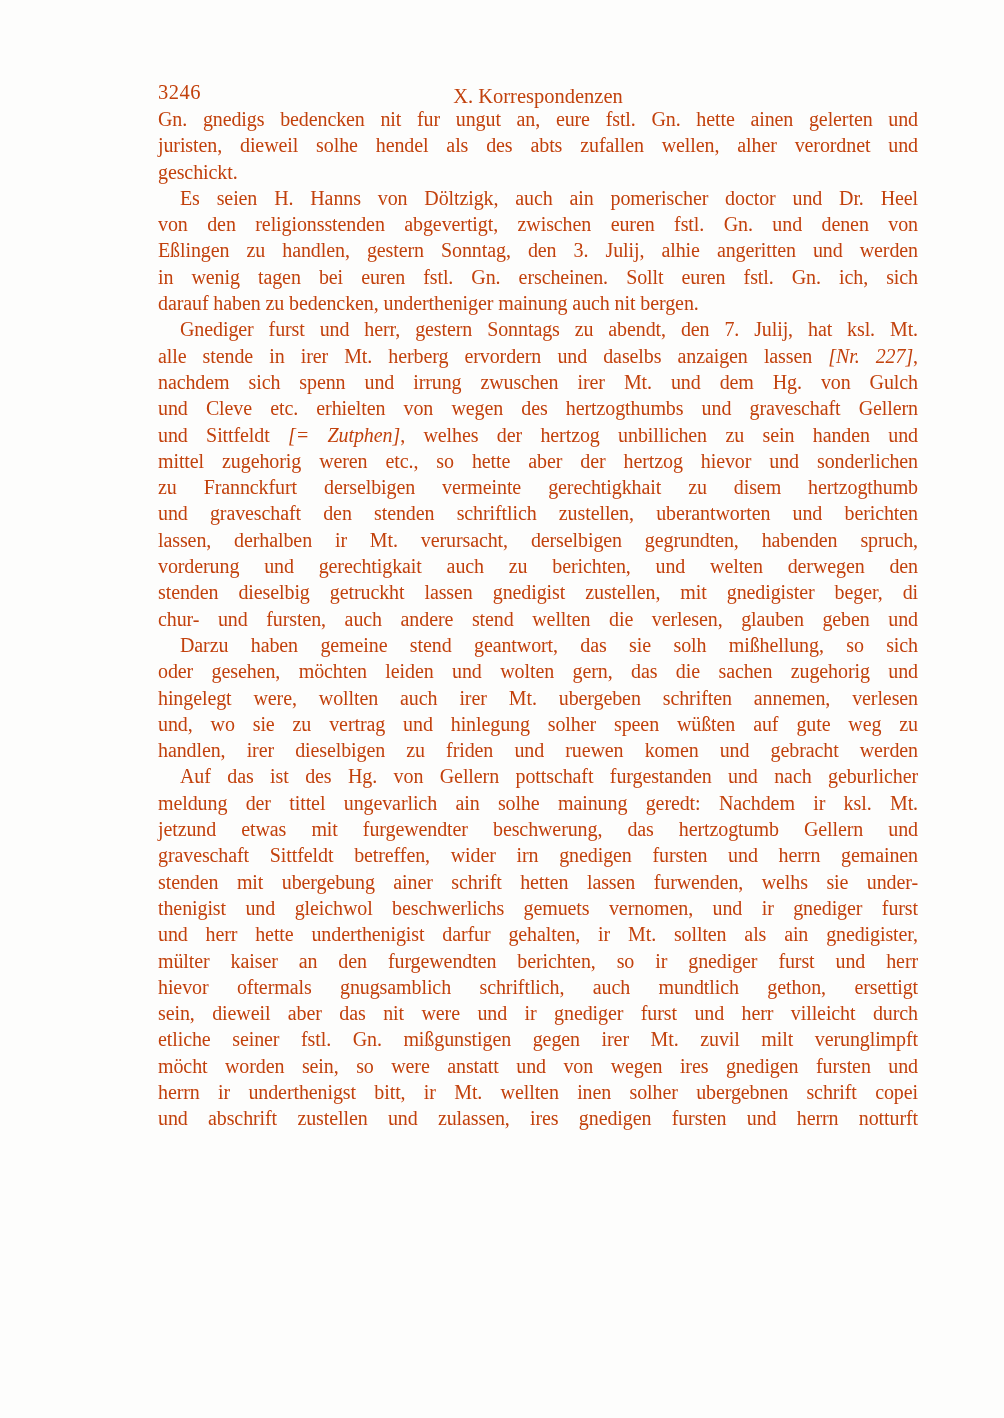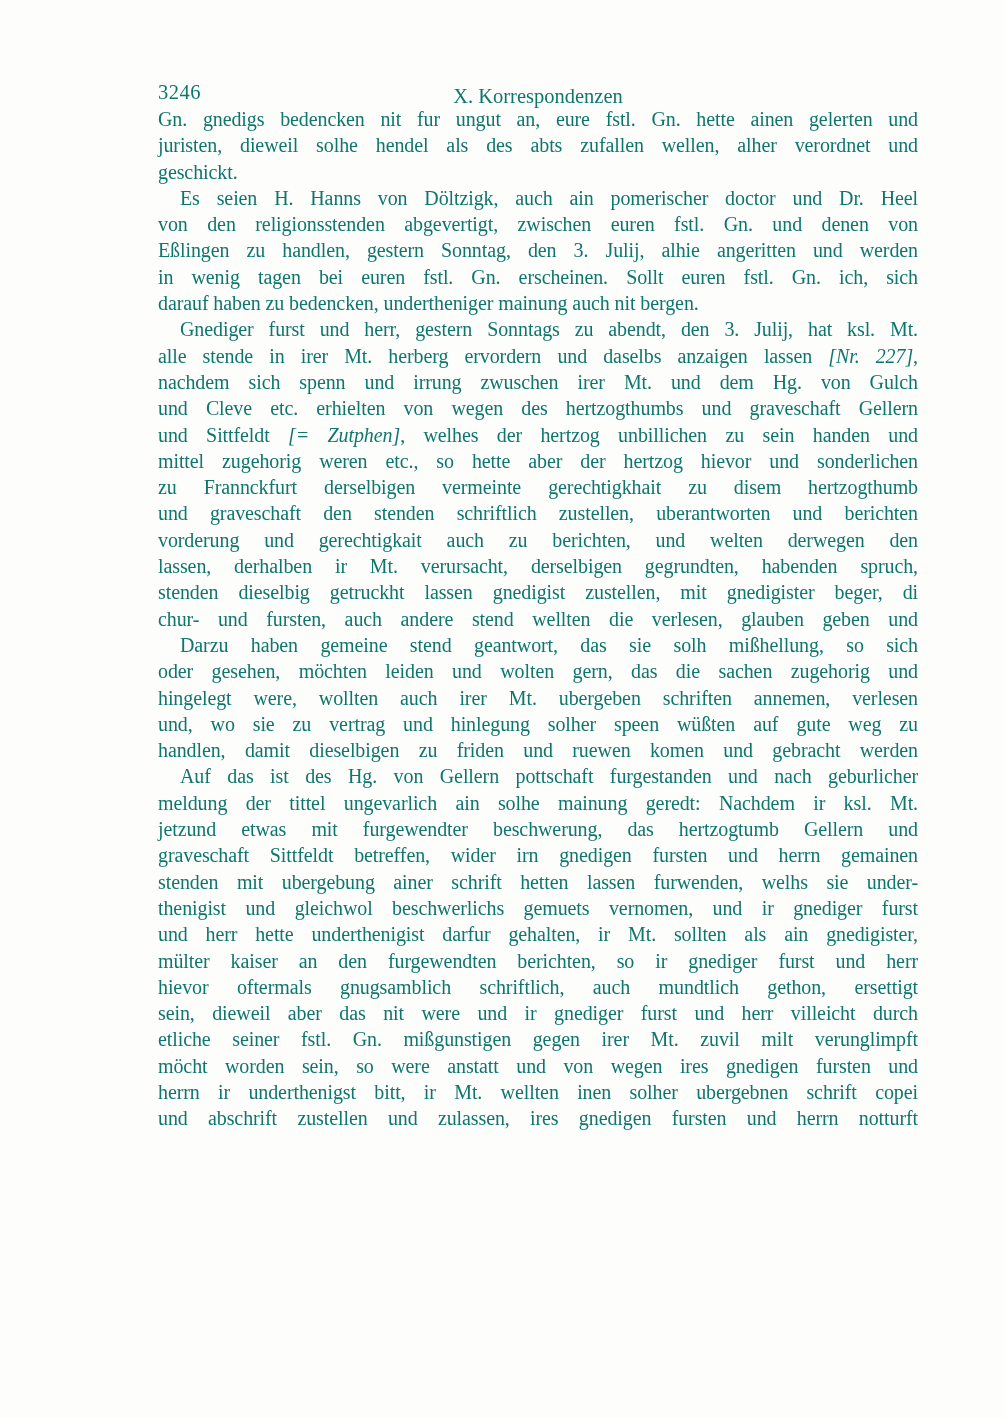--- a/index.html
+++ b/index.html
@@ -10,21 +10,21 @@
     width: 1004px;
     height: 1418px;
     background: #f4f4f2;
     font-family: "Liberation Serif", serif;
   }
   .page {
     position: relative;
     width: 1004px;
     height: 1418px;
     background: #fdfdfc;
-    color: #0f766e;
+    color: #c2410c;
     overflow: hidden;
   }
   .pagehead {
     position: absolute;
     left: 158px;
     top: 78px;
     width: 760px;
     height: 28px;
     font-size: 20.5px;
     line-height: 28px;
@@ -84,39 +84,39 @@
         <div class="line lastline"><span>geschickt.</span></div>
       </div>
       <div class="para">
         <div class="line indent"><span>Es seien H. Hanns von Döltzigk, auch ain pomerischer doctor und Dr. Heel</span></div>
         <div class="line"><span>von den religionsstenden abgevertigt, zwischen euren fstl. Gn. und denen von</span></div>
         <div class="line"><span>Eßlingen zu handlen, gestern Sonntag, den 3. Julij, alhie angeritten und werden</span></div>
         <div class="line"><span>in wenig tagen bei euren fstl. Gn. erscheinen. Sollt euren fstl. Gn. ich, sich</span></div>
         <div class="line lastline"><span>darauf haben zu bedencken, undertheniger mainung auch nit bergen.</span></div>
       </div>
       <div class="para">
-        <div class="line indent"><span>Gnediger furst und herr, gestern Sonntags zu abendt, den 3. Julij, hat ksl. Mt.</span></div>
+        <div class="line indent"><span>Gnediger furst und herr, gestern Sonntags zu abendt, den 7. Julij, hat ksl. Mt.</span></div>
         <div class="line"><span>alle stende in irer Mt. herberg ervordern und daselbs anzaigen lassen </span><em>[Nr. 227]</em><span>,</span></div>
         <div class="line"><span>nachdem sich spenn und irrung zwuschen irer Mt. und dem Hg. von Gulch</span></div>
         <div class="line"><span>und Cleve etc. erhielten von wegen des hertzogthumbs und graveschaft Gellern</span></div>
         <div class="line"><span>und Sittfeldt </span><em>[= Zutphen]</em><span>, welhes der hertzog unbillichen zu sein handen und</span></div>
         <div class="line"><span>mittel zugehorig weren etc., so hette aber der hertzog hievor und sonderlichen</span></div>
         <div class="line"><span>zu Frannckfurt derselbigen vermeinte gerechtigkhait zu disem hertzogthumb</span></div>
         <div class="line"><span>und graveschaft den stenden schriftlich zustellen, uberantworten und berichten</span></div>
+        <div class="line"><span>lassen, derhalben ir Mt. verursacht, derselbigen gegrundten, habenden spruch,</span></div>
         <div class="line"><span>vorderung und gerechtigkait auch zu berichten, und welten derwegen den</span></div>
-        <div class="line"><span>lassen, derhalben ir Mt. verursacht, derselbigen gegrundten, habenden spruch,</span></div>
         <div class="line"><span>stenden dieselbig getruckht lassen gnedigist zustellen, mit gnedigister beger, di</span></div>
         <div class="line"><span>chur- und fursten, auch andere stend wellten die verlesen, glauben geben und</span></div>
       </div>
       <div class="para">
         <div class="line indent"><span>Darzu haben gemeine stend geantwort, das sie solh mißhellung, so sich</span></div>
         <div class="line"><span>oder gesehen, möchten leiden und wolten gern, das die sachen zugehorig und</span></div>
         <div class="line"><span>hingelegt were, wollten auch irer Mt. ubergeben schriften annemen, verlesen</span></div>
         <div class="line"><span>und, wo sie zu vertrag und hinlegung solher speen wüßten auf gute weg zu</span></div>
-        <div class="line"><span>handlen, damit dieselbigen zu friden und ruewen komen und gebracht werden</span></div>
+        <div class="line"><span>handlen, irer dieselbigen zu friden und ruewen komen und gebracht werden</span></div>
       </div>
       <div class="para">
         <div class="line indent"><span>Auf das ist des Hg. von Gellern pottschaft furgestanden und nach geburlicher</span></div>
         <div class="line"><span>meldung der tittel ungevarlich ain solhe mainung geredt: Nachdem ir ksl. Mt.</span></div>
         <div class="line"><span>jetzund etwas mit furgewendter beschwerung, das hertzogtumb Gellern und</span></div>
         <div class="line"><span>graveschaft Sittfeldt betreffen, wider irn gnedigen fursten und herrn gemainen</span></div>
         <div class="line"><span>stenden mit ubergebung ainer schrift hetten lassen furwenden, welhs sie under-</span></div>
         <div class="line"><span>thenigist und gleichwol beschwerlichs gemuets vernomen, und ir gnediger furst</span></div>
         <div class="line"><span>und herr hette underthenigist darfur gehalten, ir Mt. sollten als ain gnedigister,</span></div>
         <div class="line"><span>mülter kaiser an den furgewendten berichten, so ir gnediger furst und herr</span></div>

